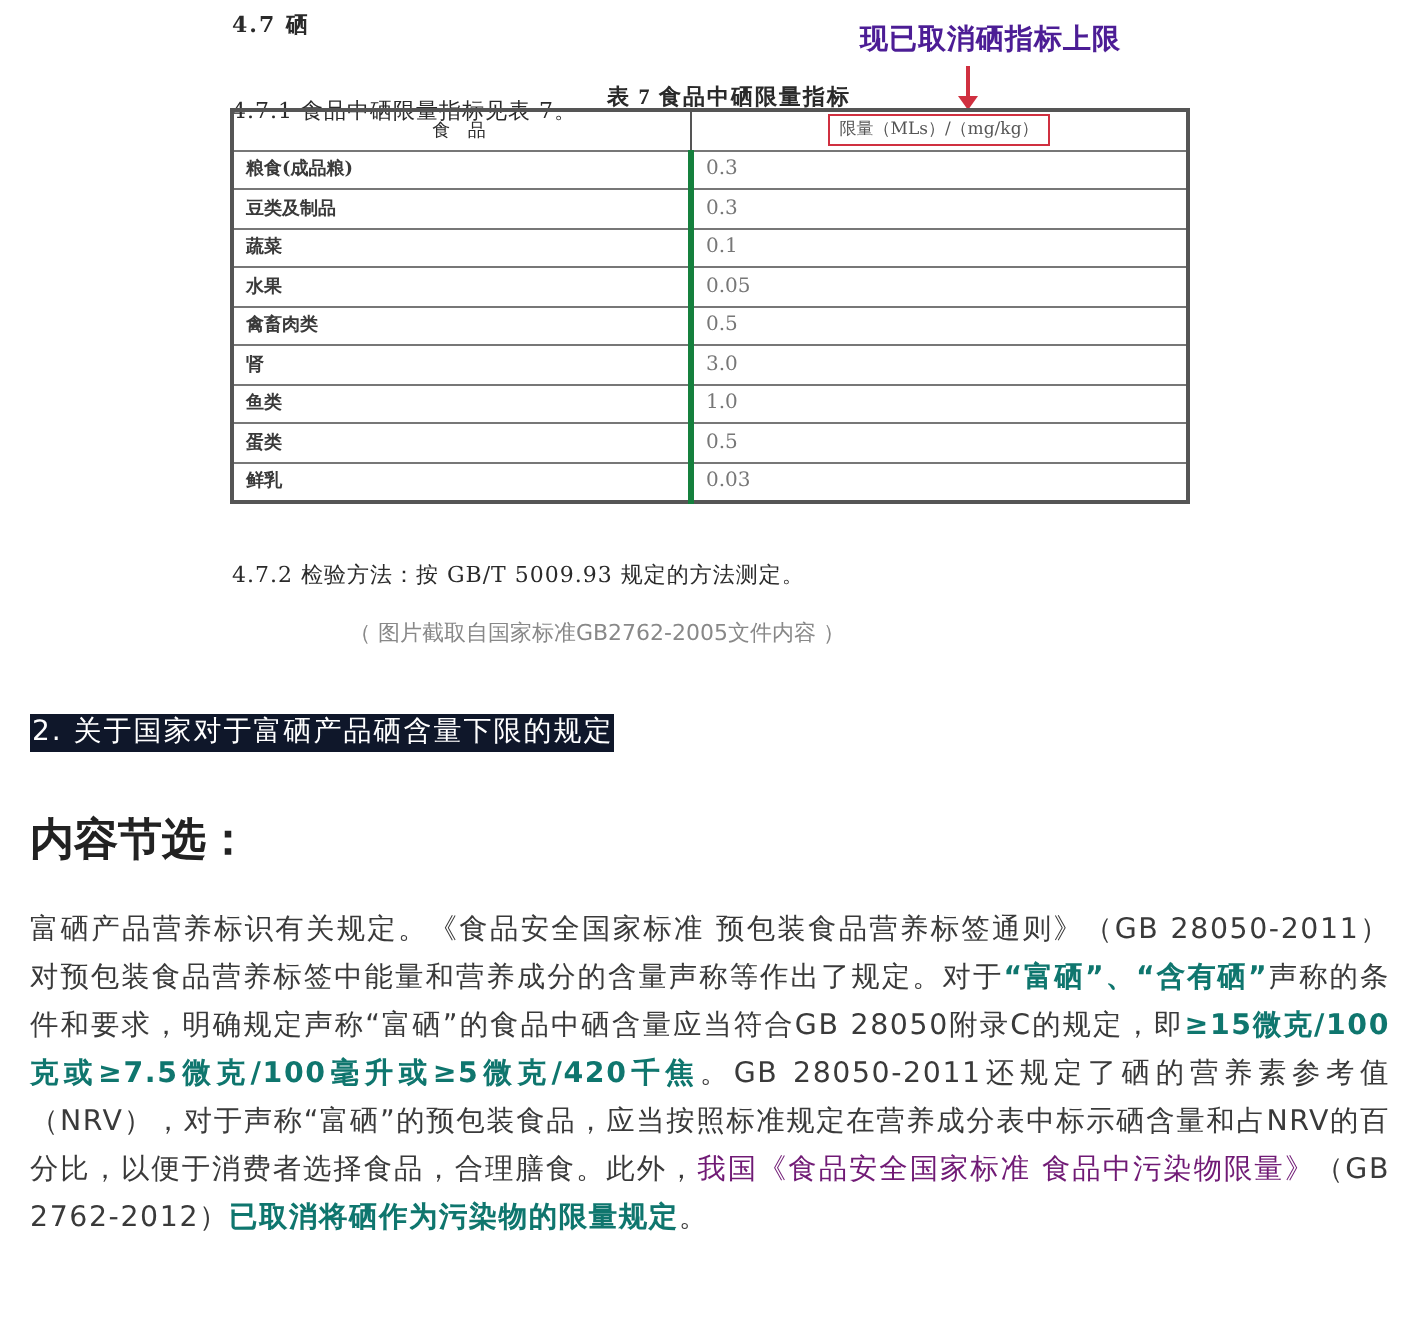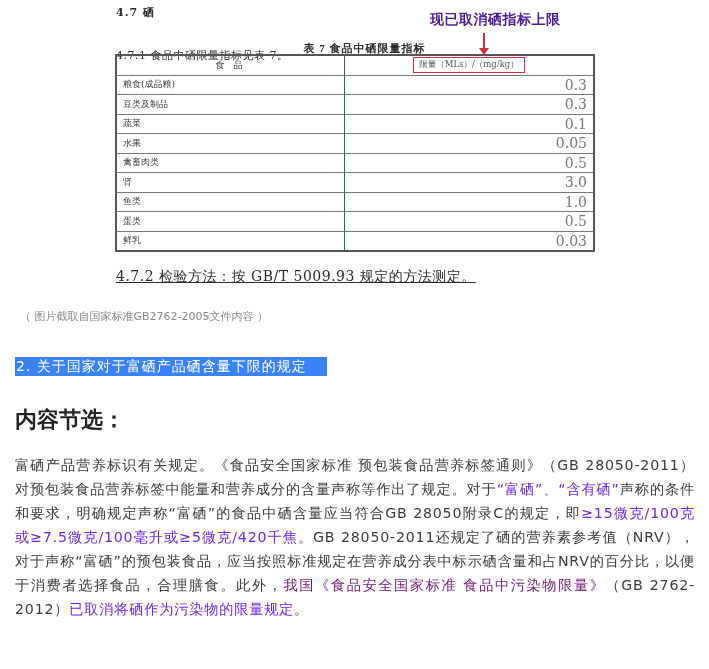--- a/index.html
+++ b/index.html
@@ -16,37 +16,37 @@
   .annot { position: absolute; left: 430px; top: 11px; font-size: 14px; font-weight: bold; color: #4c1d95;
            font-family: "DejaVu Sans", sans-serif; letter-spacing: 0.5px; }
   .arrow-line { position: absolute; left: 483px; top: 33px; width: 2px; height: 17px; background: #d03040; }
   .arrow-head { position: absolute; left: 479px; top: 48px; width: 0; height: 0;
                 border-left: 5px solid transparent; border-right: 5px solid transparent; border-top: 7px solid #d03040; }
 
   table.limits { position: absolute; left: 115px; top: 54px; width: 480px; border-collapse: collapse;
                  font-size: 9px; border: 2px solid #555; }
   table.limits td, table.limits th { border-top: 1.5px solid #777; height: 18.5px; padding: 0 6px; font-weight: normal; }
   table.limits th { font-size: 9px; letter-spacing: 3px; }
-  table.limits td.food { width: 215px; border-right: 1px solid #15803d; font-weight: normal; color: #3a3a3a; margin-left: 48px; }
+  table.limits td.food { width: 215px; border-right: 3px solid #15803d; font-weight: bold; color: #3a3a3a; margin-left: 48px; }
   table.limits th.food-h { width: 215px; border-right: 1px solid #555; text-align: center; }
-  table.limits td.val { text-align: right; color: #777; font-size: 14px; }
+  table.limits td.val { text-align: left; color: #777; font-size: 10px; }
   table.limits th.val-h { text-align: center; letter-spacing: 0; }
   .redbox { display: inline-block; border: 1.5px solid #d03040; padding: 1px 5px; color: #555; font-size: 8.5px; }
 
-  .method { position: absolute; left: 116px; top: 268px; font-size: 14px; letter-spacing: 0.5px; text-decoration: underline; }
+  .method { position: absolute; left: 116px; top: 280px; font-size: 11px; letter-spacing: 0.5px; }
 
   
-  .caption { position: absolute; left: 0; width: 577px; top: 309px; text-align: left;
+  .caption { position: absolute; left: 0; width: 577px; top: 309px; text-align: center;
              font-size: 11px; color: #888; padding-left: 20px; box-sizing: border-box; }
-  .banner { position: absolute; left: 15px; top: 357px; height: 19px; line-height: 19px; padding: 0 20px 0 1px;
-            background: #3b82f6; color: #ffffff; font-size: 14px; letter-spacing: 1px; }
+  .banner { position: absolute; left: 15px; top: 357px; height: 19px; line-height: 19px; padding: 0 0 0 1px;
+            background: #0f172a; color: #ffffff; font-size: 14px; letter-spacing: 1px; }
   .lead { position: absolute; left: 15px; top: 405px; font-size: 22px; font-weight: bold; color: #222; }
   .para { position: absolute; left: 15px; top: 453px; width: 680px; font-size: 14.2px; line-height: 24px;
           color: #3a3a3a; letter-spacing: 0.8px; text-align: justify; }
-  .red { color: #6d28d9; font-weight: normal; }
+  .red { color: #0f766e; font-weight: bold; }
   .bold { font-weight: normal; color: #701a75; }
 </style>
 </head>
 <body>
 
 <div class="scan">
   <div class="sec-title">4.7  硒</div>
   <div class="sub-title">4.7.1  食品中硒限量指标见表 7。</div>
   <div class="annot">现已取消硒指标上限</div>
   <div class="arrow-line"></div>

